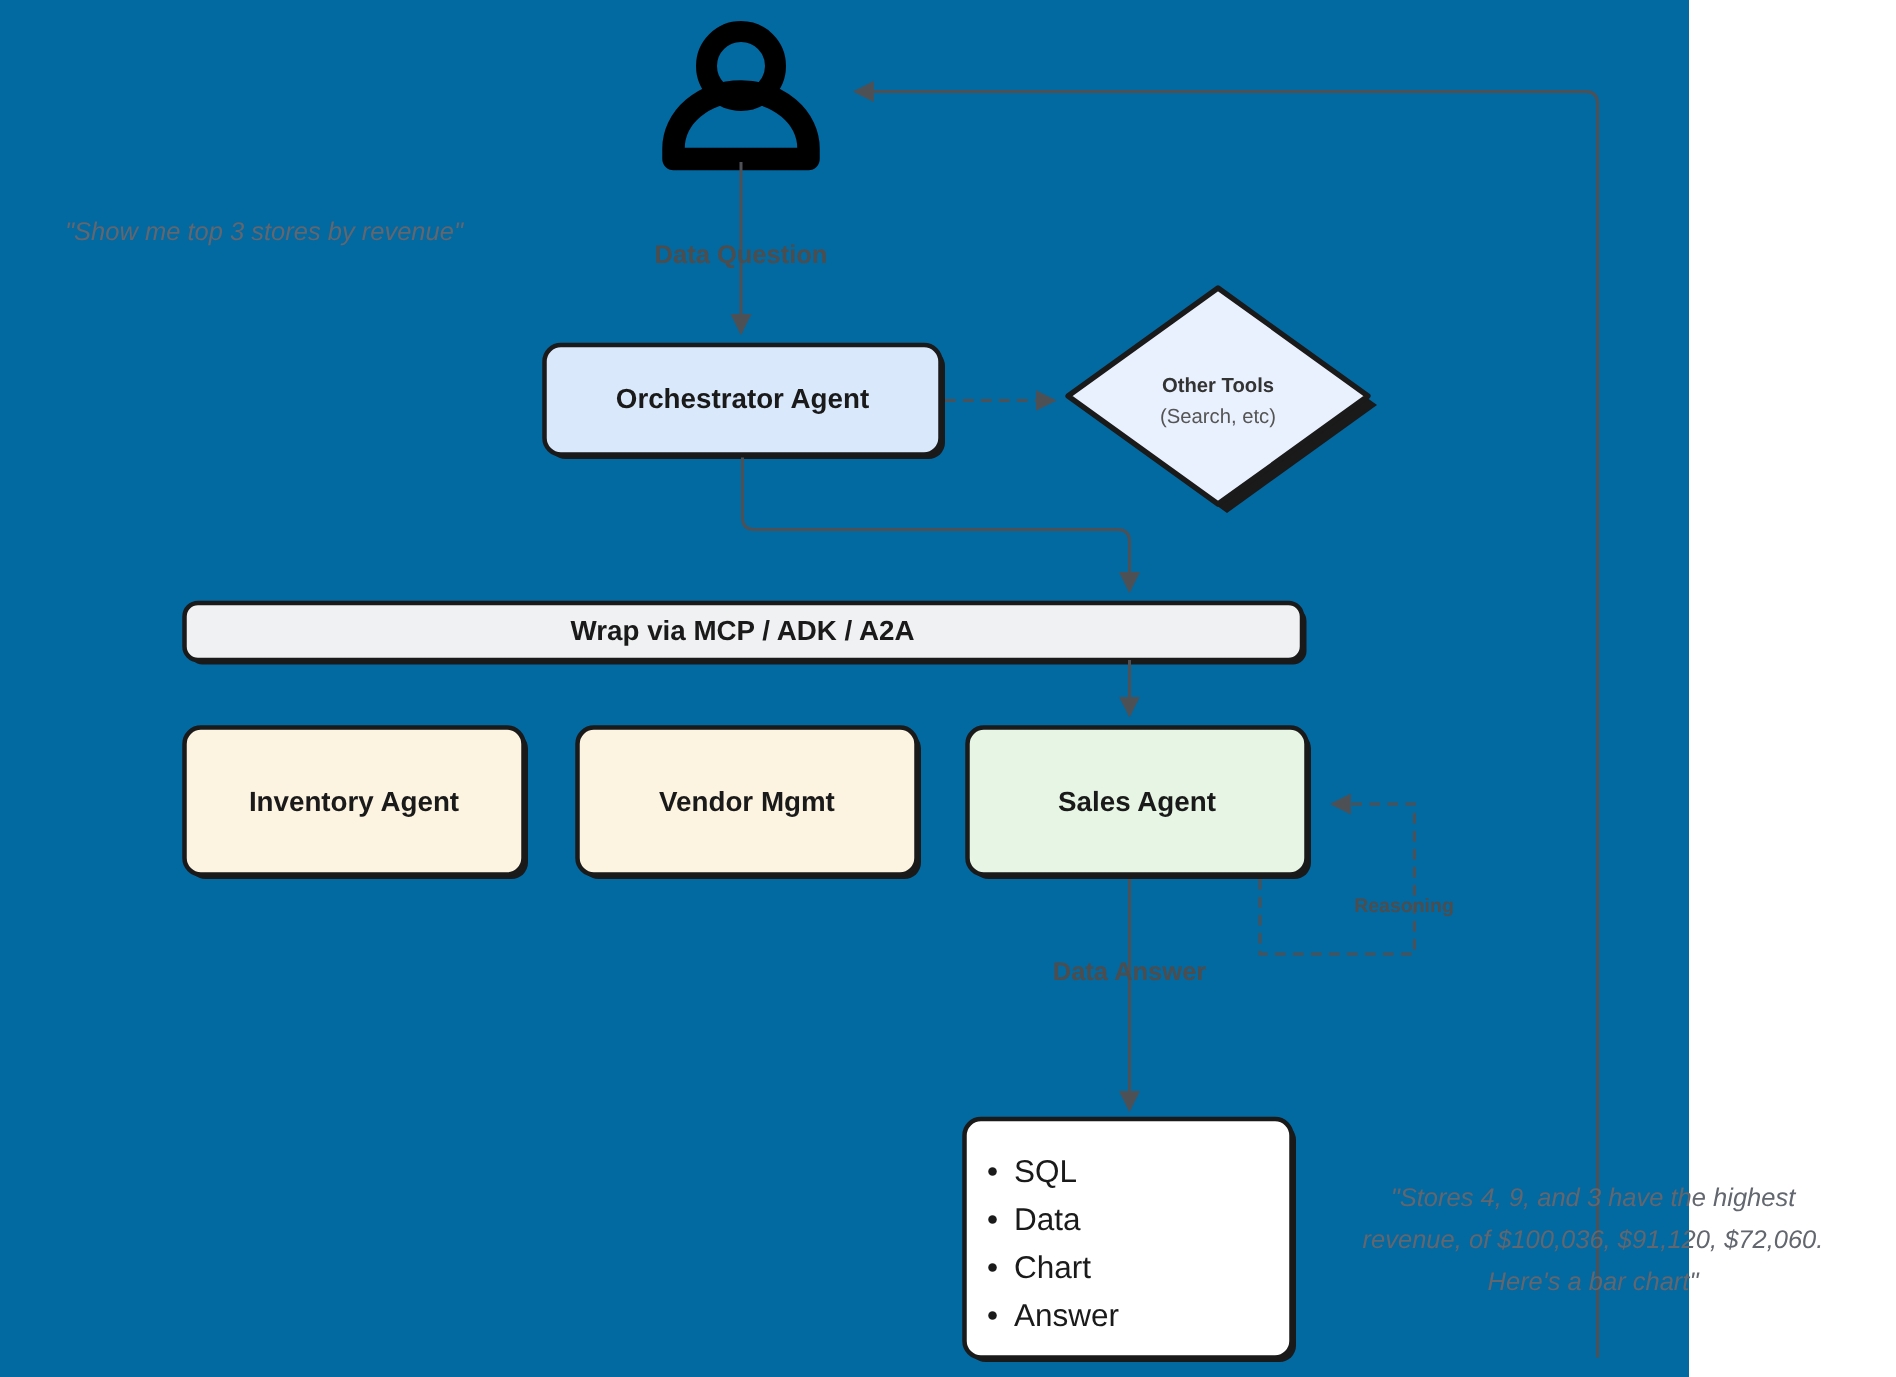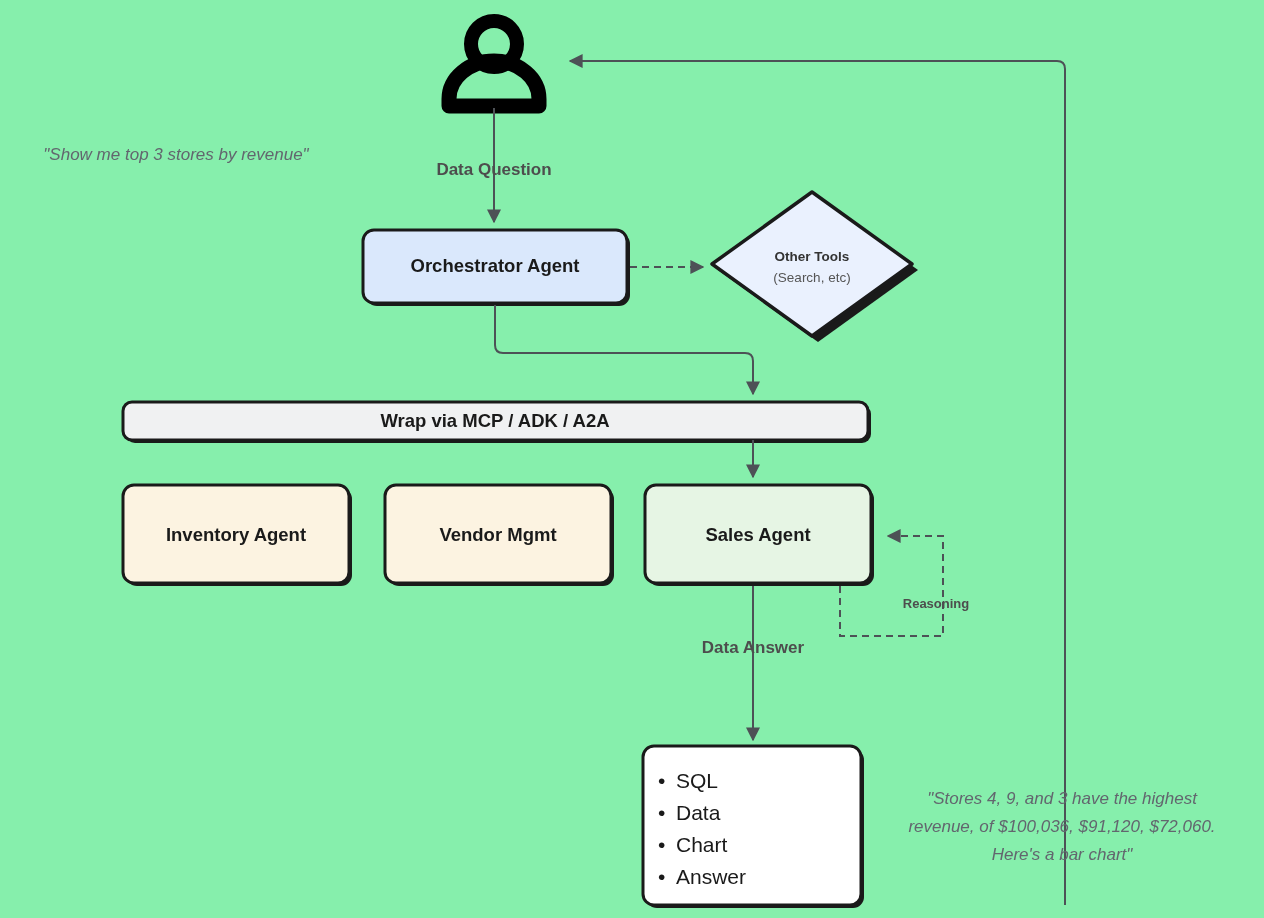--- a/index.html
+++ b/index.html
@@ -9,23 +9,23 @@
     background: #ffffff;
   }
   body {
     width: 1264px;
     height: 918px;
     font-family: "Liberation Sans", sans-serif;
     overflow: hidden;
   }
   #diagram-root {
     position: relative;
-    width: 1264px;
+    width: 1126px;
     height: 918px;
-    background: #86efac;
+    background: #0369a1;
   }
   svg.canvas {
     position: absolute;
     top: 0;
     left: 0;
     width: 1264px;
     height: 918px;
   }
   
   .node-label {

